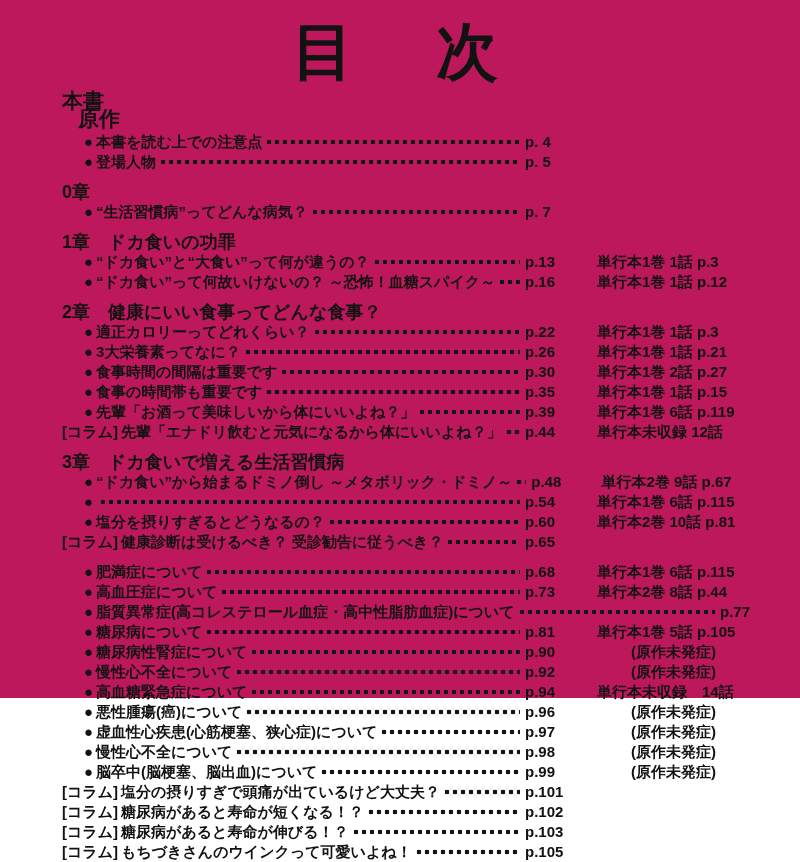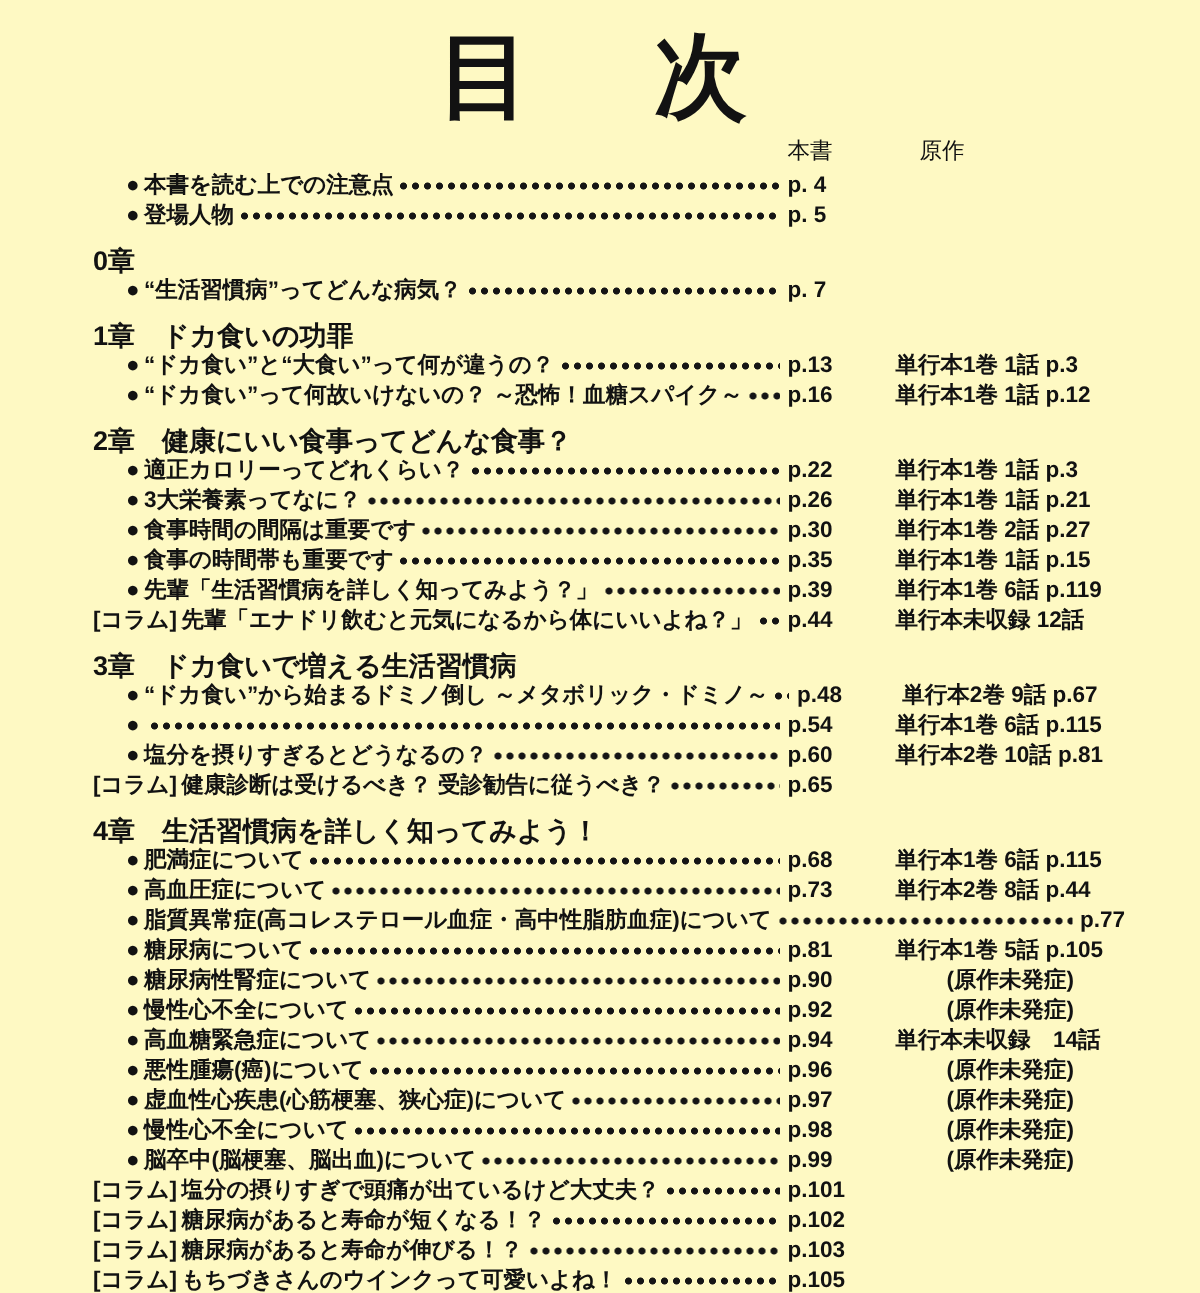--- a/index.html
+++ b/index.html
@@ -3,31 +3,31 @@
 <meta charset="utf-8">
 <style>
   * { box-sizing: border-box; margin: 0; padding: 0; }
   html, body { background: #ffffff; }
   body {
     width: 800px; height: 862px;
     font-family: "Liberation Sans", "DejaVu Sans", sans-serif;
     color: #121212;
     overflow: hidden;
   }
-  .page { width: 800px; height: 862px; padding-top: 14px; background: #fef9c3; }
+  .page { width: 800px; height: 698px; padding-top: 14px; background: #be185d; }
   .title {
     text-align: center;
     font-size: 62px;
     font-weight: 900;
     letter-spacing: 10px;
     line-height: 76px;
     white-space: pre;
   }
   .body { padding: 0 8px 0 62px; }
-  .colhead { display: flex; font-size: 15px; font-weight: 400; line-height: 18px; margin-top: 2px; }
+  .colhead { display: flex; font-size: 21px; font-weight: 700; line-height: 18px; margin-top: 2px; flex-direction: column; }
   .colhead .sp { flex: 1 1 auto; }
   .colhead .ph { width: 72px; }
   .colhead .rh { width: 195px; padding-left: 16px; }
   .section { margin-top: 10px; }
   .section:first-child { margin-top: 4px; }
   .heading {
     font-size: 18px; font-weight: 700; line-height: 20px; white-space: pre;
   }
   .row {
     display: flex; align-items: baseline;
@@ -130,21 +130,21 @@
           </div>
           <div class="row bullet">
             <span class="marker">●</span>
             <span class="etitle">食事の時間帯も重要です</span>
             <span class="leader"></span>
             <span class="pagecol">p.35</span>
             <span class="ref">単行本1巻 1話 p.15</span>
           </div>
           <div class="row bullet">
             <span class="marker">●</span>
-            <span class="etitle">先輩「生活習慣病を詳しく知ってみよう？」</span>
+            <span class="etitle">先輩「お酒って美味しいから体にいいよね？」</span>
             <span class="leader"></span>
             <span class="pagecol">p.39</span>
             <span class="ref">単行本1巻 6話 p.119</span>
           </div>
           <div class="row column">
             <span class="marker">[コラム]</span>
             <span class="etitle">先輩「エナドリ飲むと元気になるから体にいいよね？」</span>
             <span class="leader"></span>
             <span class="pagecol">p.44</span>
             <span class="ref">単行本未収録 12話</span>
@@ -174,21 +174,20 @@
           </div>
           <div class="row column">
             <span class="marker">[コラム]</span>
             <span class="etitle">健康診断は受けるべき？ 受診勧告に従うべき？</span>
             <span class="leader"></span>
             <span class="pagecol">p.65</span>
             <span class="ref"></span>
           </div>
         </div>
         <div class="section">
-          <div class="heading">4章　生活習慣病を詳しく知ってみよう！</div>
           <div class="row bullet">
             <span class="marker">●</span>
             <span class="etitle">肥満症について</span>
             <span class="leader"></span>
             <span class="pagecol">p.68</span>
             <span class="ref">単行本1巻 6話 p.115</span>
           </div>
           <div class="row bullet">
             <span class="marker">●</span>
             <span class="etitle">高血圧症について</span>

